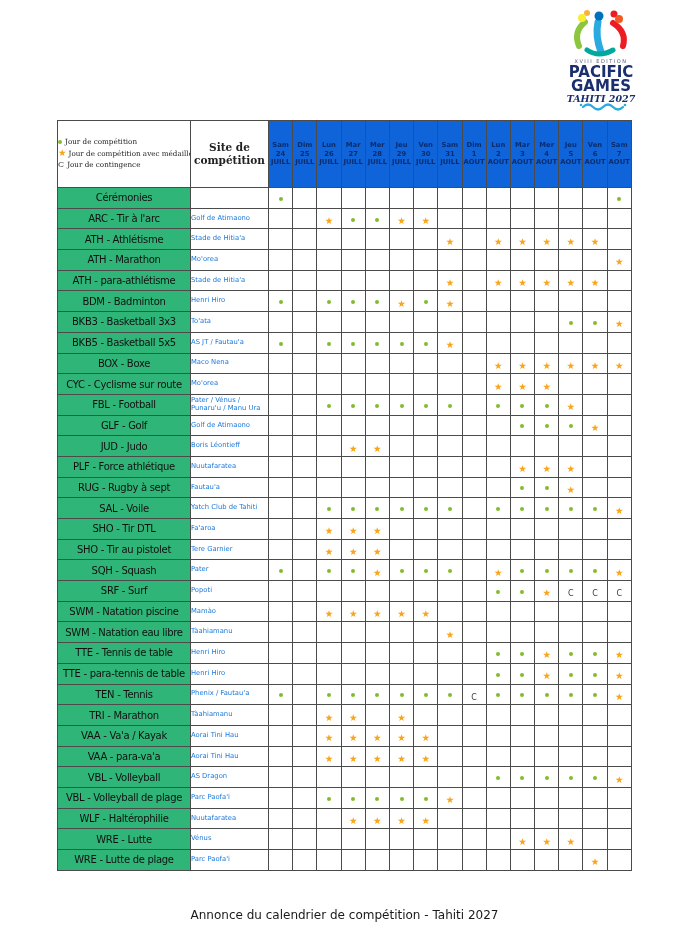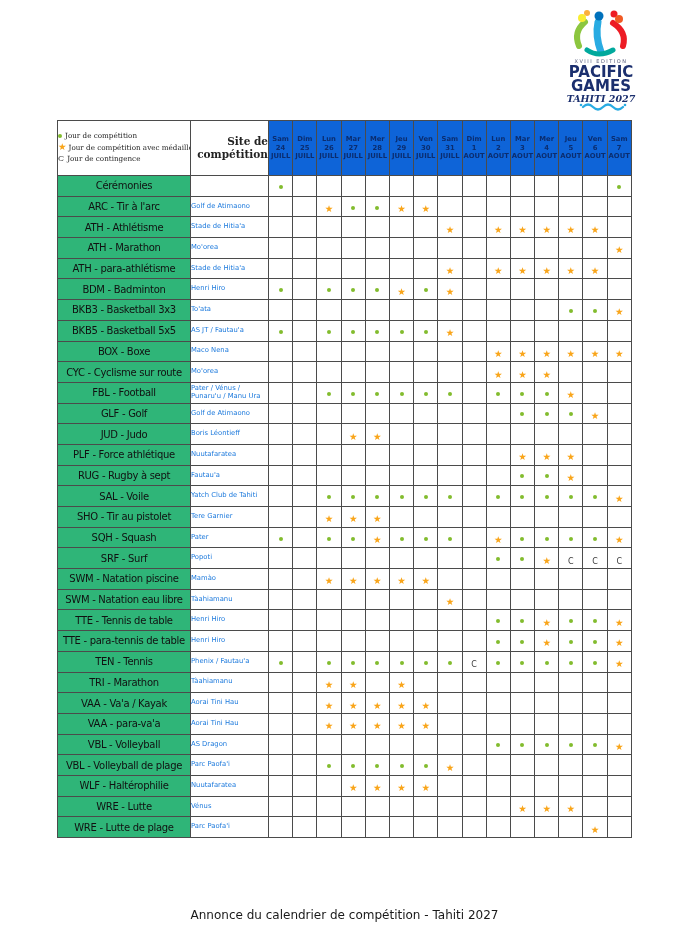--- a/index.html
+++ b/index.html
@@ -11,34 +11,34 @@
   
   .logo { position:absolute; top:6px; right:22px; width:132px; height:106px; }
 
   
   table.cal {
     position:absolute; left:57px; top:120px; width:574px;
     border-collapse:collapse; table-layout:fixed;
   }
   table.cal th, table.cal td { border:1px solid #4b4b4b; padding:0; }
 
-  tr.header-row { height:55px; }
+  tr.header-row { height:67px; }
   th.legend-cell {
     background:#fff; text-align:left; vertical-align:middle;
     padding:2px 3px; border-bottom:2.5px solid #4b4b4b;
   }
   .legend-line { white-space:nowrap; overflow:hidden; font-family:"DejaVu Serif", serif;
     font-size:7.2px; font-weight:normal; color:#222; line-height:1.5; }
   .legend-sym.dot { margin-right:3px; vertical-align:middle; }
   .legend-sym.star { margin-right:2px; }
   .legend-sym.cmark { margin-right:3px; font-family:"DejaVu Serif", serif; }
 
   th.site-cell {
     background:#fff; font-family:"DejaVu Serif", serif; font-size:10.5px; font-weight:bold;
-    color:#222; text-align:right; vertical-align:middle; padding:2px 4px; line-height:1.2;
+    color:#222; text-align:center; vertical-align:middle; padding:2px 4px; line-height:1.2;
     border-bottom:2.5px solid #4b4b4b;
   }
   th.date-cell {
     background:var(--header-bg,#0e64d8); color:var(--header-text,#0b2d6f);
     font-size:6.8px; font-weight:bold; text-align:center; vertical-align:middle;
     line-height:1.3; border:1px solid #20355e; border-bottom:2.5px solid #33435f;margin-top:8px;
   }
 
   tr.body-row { height:20.7px; }
   td.sport-cell {
@@ -501,20 +501,39 @@
           <td class="mark-cell"><span class="dot"></span></td>
           <td class="mark-cell"></td>
           <td class="mark-cell"><span class="dot"></span></td>
           <td class="mark-cell"><span class="dot"></span></td>
           <td class="mark-cell"><span class="dot"></span></td>
           <td class="mark-cell"><span class="dot"></span></td>
           <td class="mark-cell"><span class="dot"></span></td>
           <td class="mark-cell"><span class="star">★</span></td>
         </tr>
         <tr class="body-row">
+          <td class="sport-cell">SHO - Tir DTL</td>
+          <td class="venue-cell">Fa'aroa</td>
+          <td class="mark-cell"></td>
+          <td class="mark-cell"></td>
+          <td class="mark-cell"><span class="star">★</span></td>
+          <td class="mark-cell"><span class="star">★</span></td>
+          <td class="mark-cell"><span class="star">★</span></td>
+          <td class="mark-cell"></td>
+          <td class="mark-cell"></td>
+          <td class="mark-cell"></td>
+          <td class="mark-cell"></td>
+          <td class="mark-cell"></td>
+          <td class="mark-cell"></td>
+          <td class="mark-cell"></td>
+          <td class="mark-cell"></td>
+          <td class="mark-cell"></td>
+          <td class="mark-cell"></td>
+        </tr>
+        <tr class="body-row">
           <td class="sport-cell">SHO - Tir au pistolet</td>
           <td class="venue-cell">Tere Garnier</td>
           <td class="mark-cell"></td>
           <td class="mark-cell"></td>
           <td class="mark-cell"><span class="star">★</span></td>
           <td class="mark-cell"><span class="star">★</span></td>
           <td class="mark-cell"><span class="star">★</span></td>
           <td class="mark-cell"></td>
           <td class="mark-cell"></td>
           <td class="mark-cell"></td>

